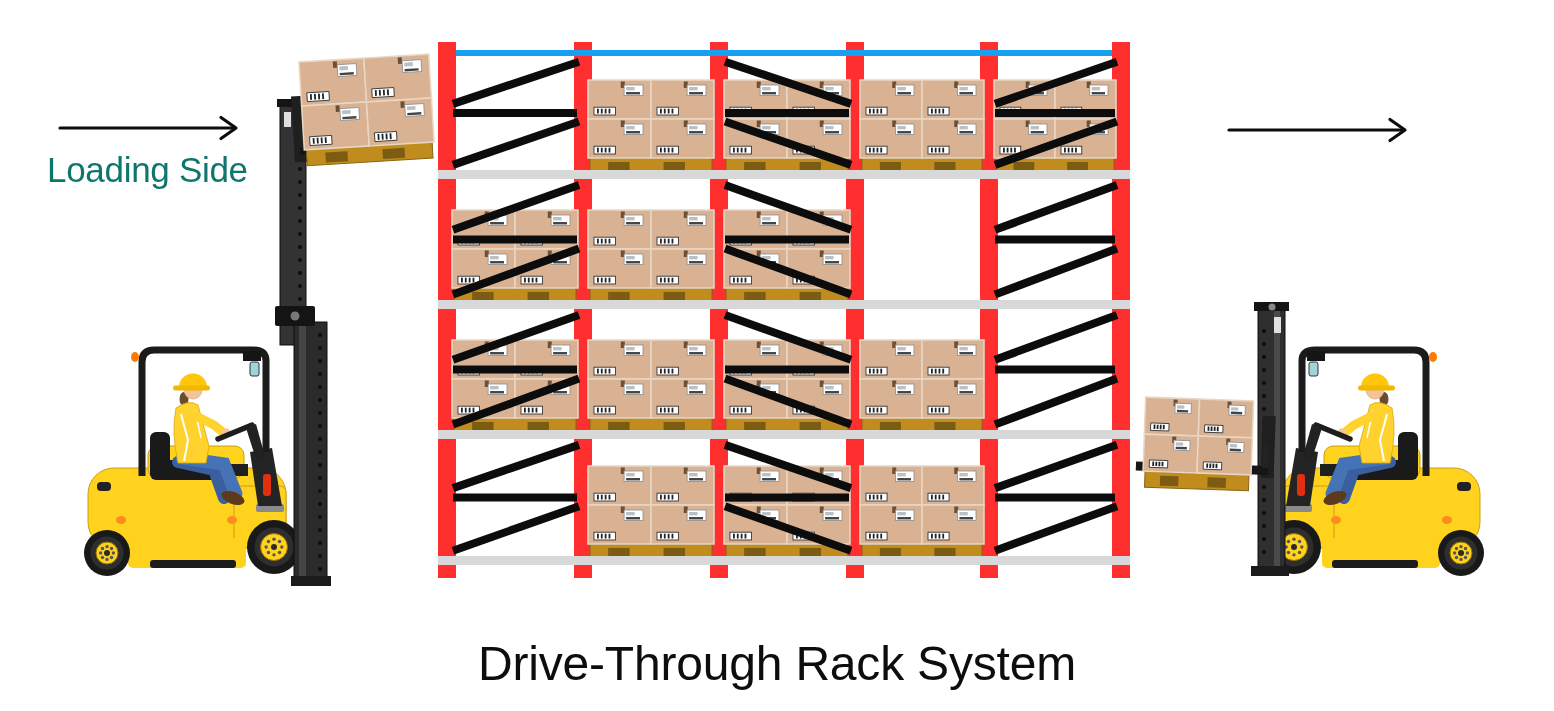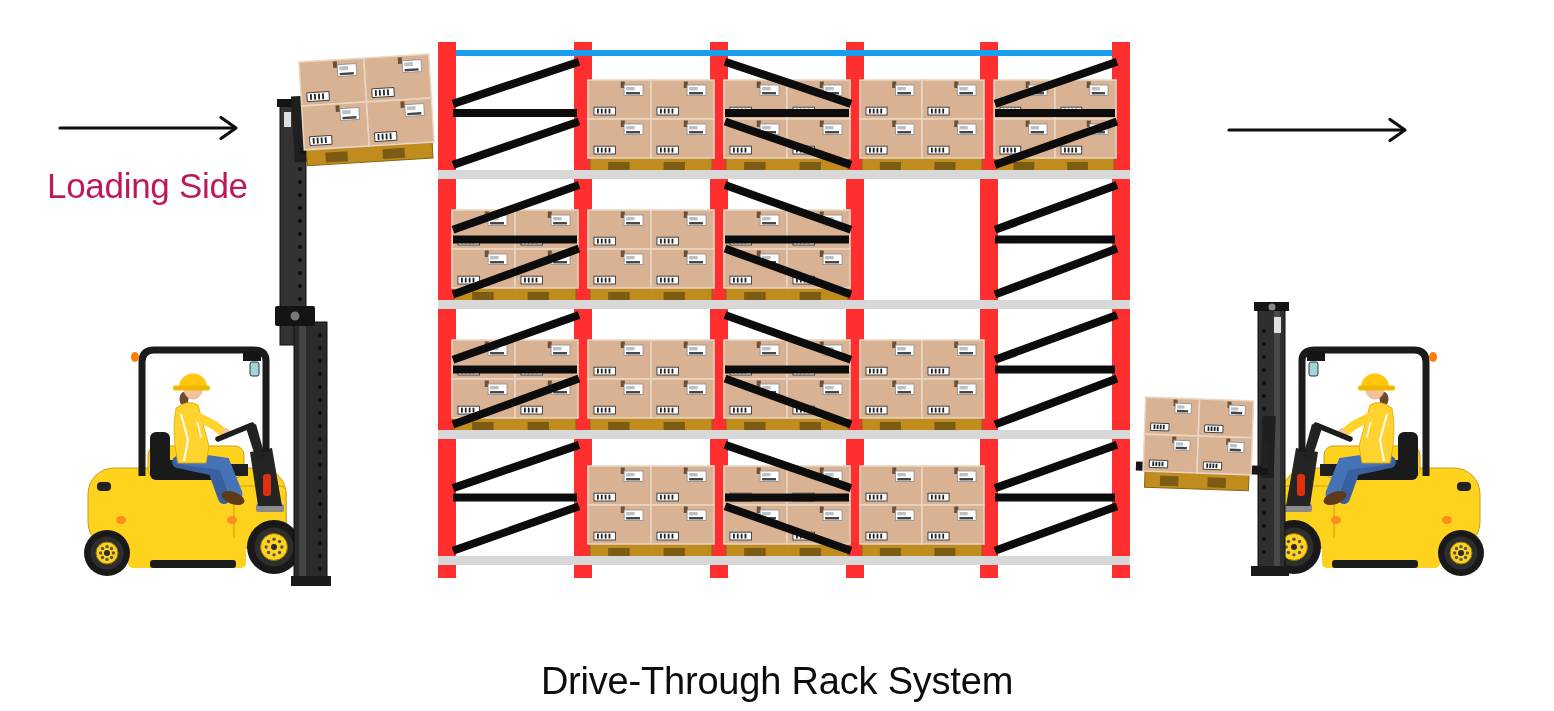--- a/index.html
+++ b/index.html
@@ -1,23 +1,23 @@
 <!DOCTYPE html>
 <html><head>
 <meta charset="utf-8">
 <style>
   html,body{margin:0;padding:0;background:#fff;}
   #canvas{position:relative;width:1554px;height:711px;background:#ffffff;overflow:hidden;
           font-family:"Liberation Sans",sans-serif;}
   #scene{position:absolute;left:0;top:0;}
-  .side-label{position:absolute;font-size:35px;font-weight:500;color:#be185d;white-space:nowrap;letter-spacing:-0.3px;margin-top:16px;}
+  .side-label{position:absolute;font-size:35px;font-weight:500;color:#0f766e;white-space:nowrap;letter-spacing:-0.3px;}
   #loading-label{left:47px;top:150px;}
   #unloading-label{left:1204px;top:152px;}
-  #diagram-title{position:absolute;left:0;right:0;top:660px;text-align:center;
-                 font-size:38px;font-weight:500;color:#0d0d0d;letter-spacing:-0.2px;}
+  #diagram-title{position:absolute;left:0;right:0;top:636px;text-align:center;
+                 font-size:48px;font-weight:500;color:#0d0d0d;letter-spacing:-0.2px;}
 </style>
 </head>
 <body>
 
 <div id="canvas">
   <svg id="scene" width="1554" height="711" viewBox="0 0 1554 711">
       <g>
         <g>
           <rect x="438" y="42" width="18" height="536" fill="#ff2f2f"></rect>
         </g>

